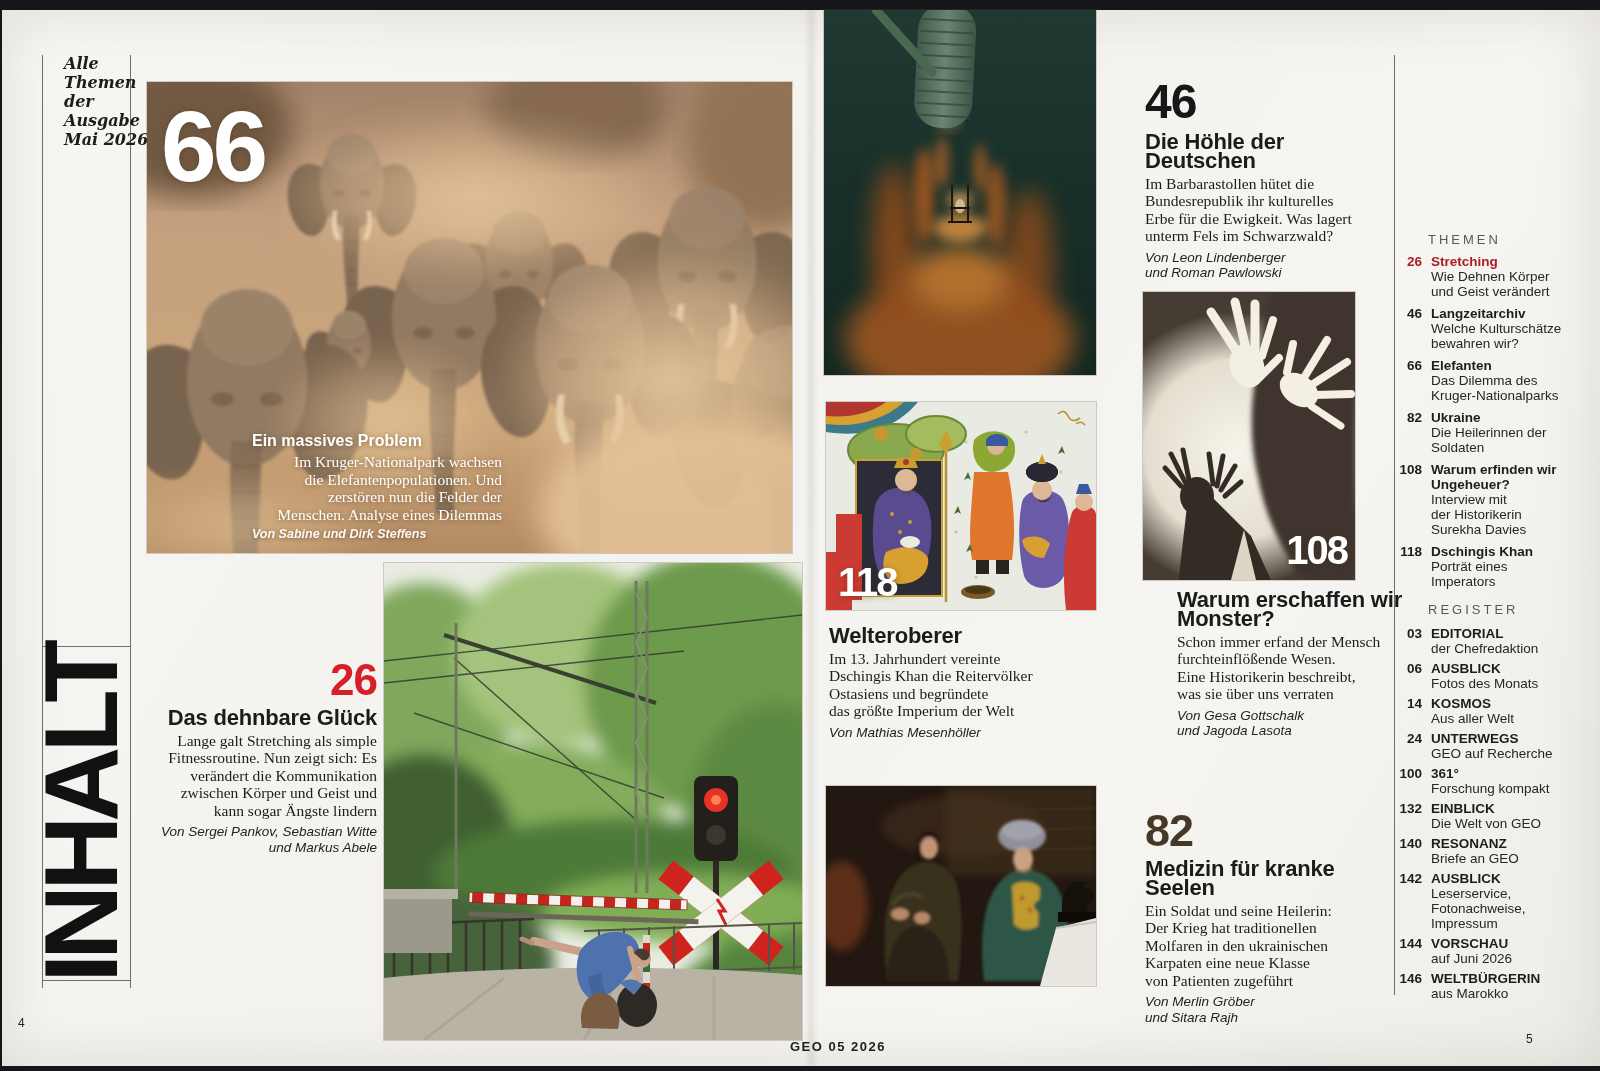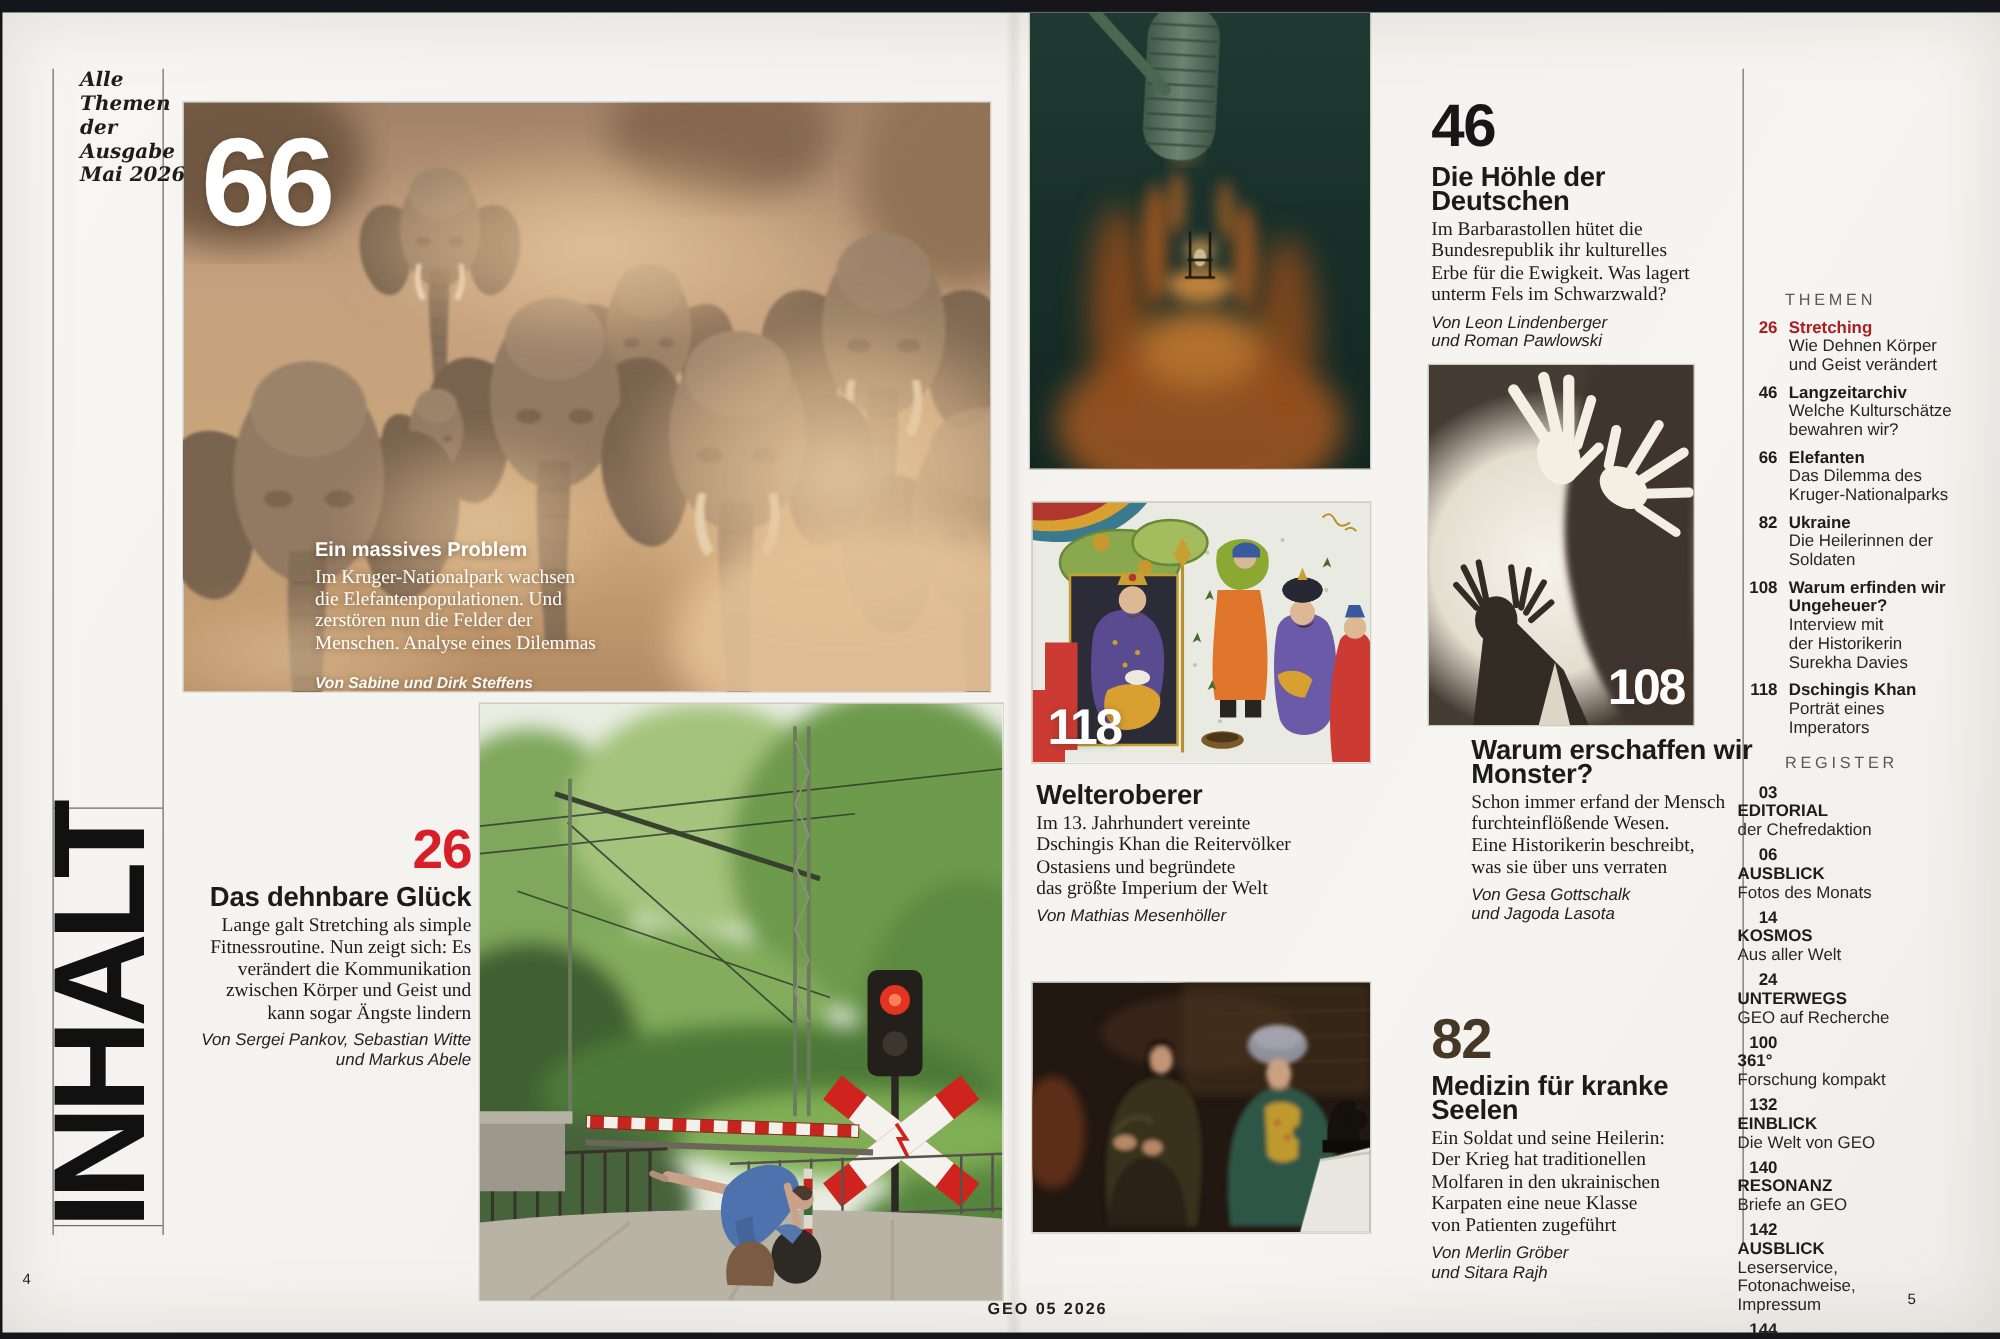--- a/index.html
+++ b/index.html
@@ -44,23 +44,23 @@
     text-shadow:0 1px 6px rgba(60,40,20,.35);
   }
   .n66{left:14px;top:14px;font-size:100px;letter-spacing:-4px;}
   .n118{left:12px;bottom:8px;font-size:40px;}
   .n108{right:8px;bottom:10px;font-size:40px;}
 
   .ele-caption{position:absolute;left:105px;top:350px;width:250px;color:#fff;}
   .ele-caption .cap-title{font-size:16px;font-weight:700;margin-bottom:3px;text-shadow:0 1px 5px rgba(70,45,20,.55);}
   .ele-caption .cap-text{
     font-family:"Liberation Serif",serif;font-size:15.5px;line-height:17.5px;
-    white-space:pre-line;text-shadow:0 1px 5px rgba(70,45,20,.55);}
+    white-space:pre-line;text-shadow:0 1px 5px rgba(70,45,20,.55);text-align:right;}
   .ele-caption .cap-credit{
-    font-size:12.5px;font-style:italic;font-weight:700;margin-top:16px;opacity:.95;
+    font-size:12.5px;font-style:italic;font-weight:700;margin-top:4px;opacity:.95;
     text-shadow:0 1px 4px rgba(70,45,20,.6);}
 
   .feature{position:absolute;color:#1b1b1b;}
   .feature .num{font-weight:900;line-height:1;letter-spacing:-1px;}
   .feature .title{font-size:22px;line-height:19px;font-weight:700;letter-spacing:-.2px;margin-top:6px;white-space:pre-line;}
   .feature .text{
     font-family:"Liberation Serif",serif;font-size:15.5px;line-height:17.4px;
     margin-top:5px;white-space:pre-line;}
   .feature .credit{font-size:13.5px;line-height:15.5px;font-style:italic;font-weight:500;margin-top:5px;white-space:pre-line;color:#222;}
   .feature.align-right{text-align:right;}
@@ -71,21 +71,21 @@
 
   .sb-header{
     position:absolute;font-size:13px;letter-spacing:3px;color:#585856;font-weight:500;
   }
   .sb-list{position:absolute;width:190px;}
   .sb-item{display:flex;margin-bottom:7px;font-size:13.5px;line-height:15px;color:#1d1d1d;}
   .sb-item .pg{width:32px;text-align:right;margin-right:9px;font-weight:700;flex:none;}
   .sb-item .lbl{font-weight:700;white-space:pre-line;}
   .sb-item .sub{font-weight:400;white-space:pre-line;color:#262626;text-align:right;}
   .sb-item.hl .pg,.sb-item.hl .lbl{color:#a92023;}
-  .reg .sb-item{margin-bottom:5px;flex-direction:column;}
+  .reg .sb-item{margin-bottom:5px;}
 
   .footer{
     position:absolute;left:788px;top:1002px;font-size:13px;font-weight:700;
     letter-spacing:1.5px;color:#1e1e1e;margin-top:27px;
   }
 </style>
 </head>
 <body>
 
 <div class="page">

